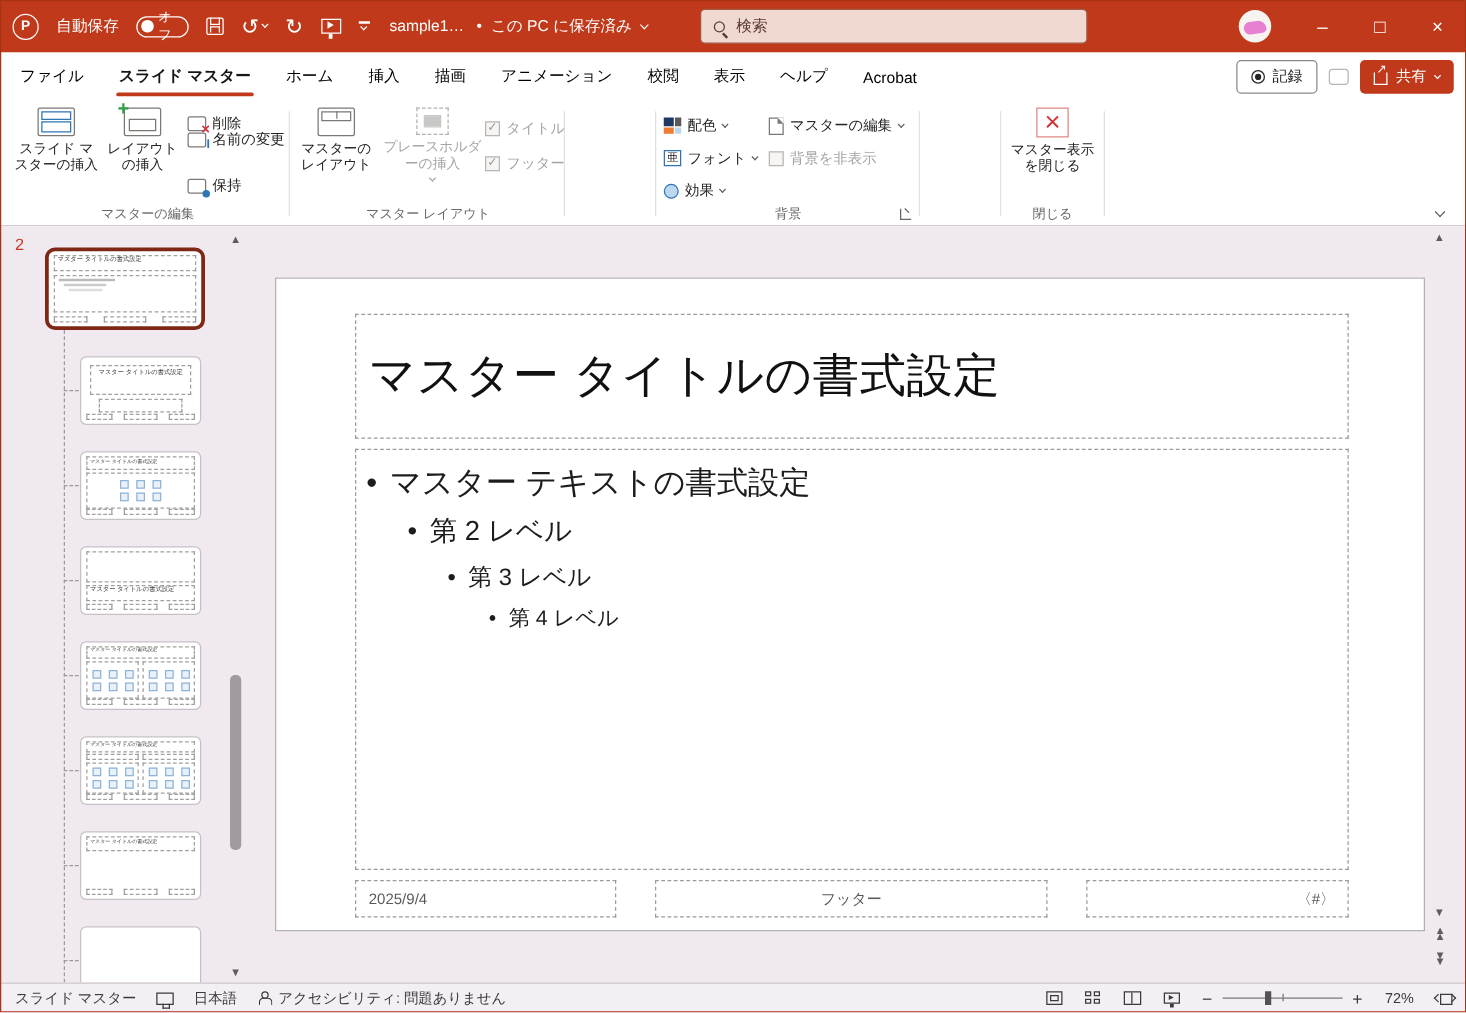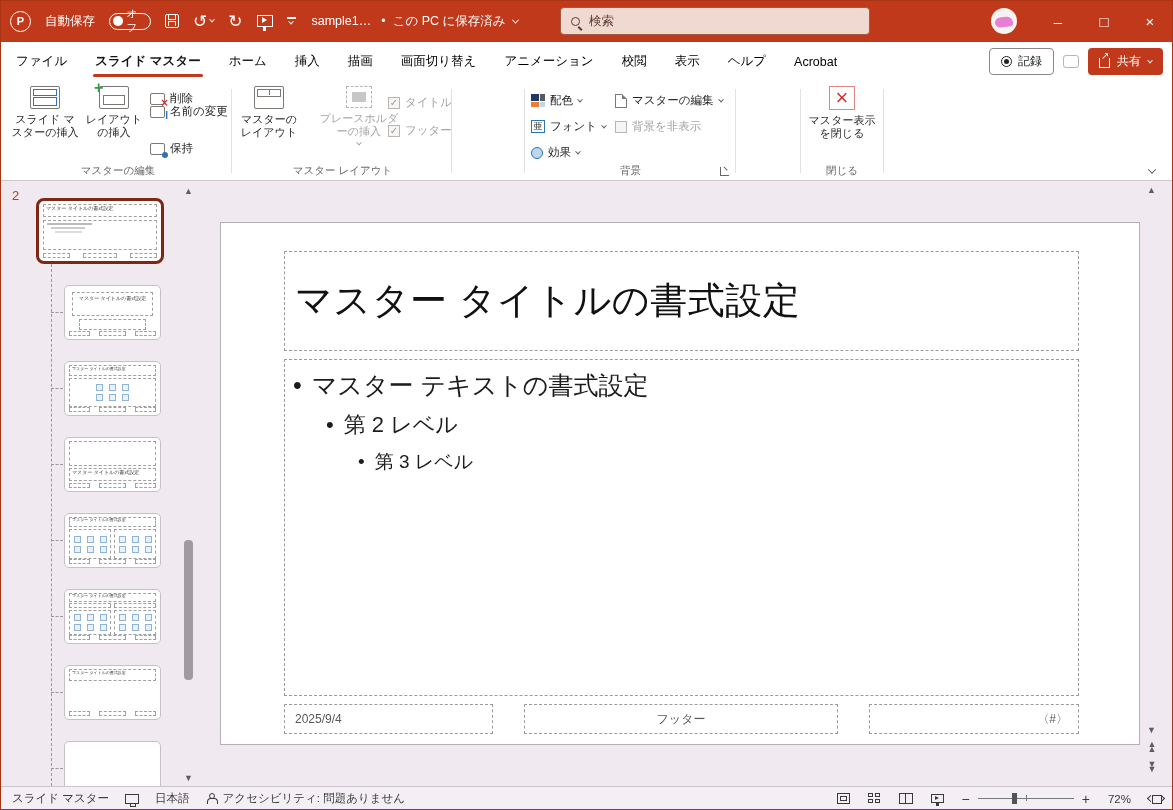--- a/index.html
+++ b/index.html
@@ -198,21 +198,20 @@
     <span class="winbtn">×</span>
   </div>
 </div>
 
 <div class="menubar">
   <span class="tab">ファイル</span>
   <span class="tab active">スライド マスター</span>
   <span class="tab">ホーム</span>
   <span class="tab">挿入</span>
   <span class="tab">描画</span>
-  <span class="tab">画面切り替え</span>
   <span class="tab">アニメーション</span>
   <span class="tab">校閲</span>
   <span class="tab">表示</span>
   <span class="tab">ヘルプ</span>
   <span class="tab">Acrobat</span>
   <div class="mb-right">
     <span class="recordbtn">
       <span class="icon-record"></span>
       <span>記録</span>
     </span>
@@ -250,21 +249,21 @@
     </div>
     <div class="grp-label">マスターの編集</div>
   </div>
   <div class="sep" style="left:231px;"></div>
 
   <div class="grp" style="left:236px;width:213px;">
     <div class="bigbtn" style="left:0;width:66px;">
       <span class="ic-slide ic-big ic-mlayout"></span>
       <span class="lbl">マスターのレイアウト</span>
     </div>
-    <div class="bigbtn grayed" style="left:70px;width:80px;margin-left:13px;">
+    <div class="bigbtn grayed" style="left:70px;width:80px;">
       <span class="ic-ph"></span>
       <span class="lbl">プレースホルダーの挿入</span>
       <span class="chev grayed" style="width:4px;height:4px;"></span>
     </div>
     <div class="smallbtn grayed" style="left:152px;top:10px;">
       <span class="cbox">✓</span>
       <span>タイトル</span>
     </div>
     <div class="smallbtn grayed" style="left:152px;top:38px;">
       <span class="cbox">✓</span>
@@ -469,20 +468,21 @@
     </div>
 
   <div class="canvas">
     <div class="ph ph-title">
       <span>マスター タイトルの書式設定</span>
     </div>
     <div class="ph ph-body">
       <div class="bullet b1">マスター テキストの書式設定</div>
       <div class="bullet b2">第 2 レベル</div>
       <div class="bullet b3">第 3 レベル</div>
+      <div class="bullet b4">第 4 レベル</div>
     </div>
     <div class="ph ph-foot ph-date">
       <span>2025/9/4</span>
     </div>
     <div class="ph ph-foot ph-footer">
       <span>フッター</span>
     </div>
     <div class="ph ph-foot ph-number">
       <span>〈#〉</span>
     </div>

